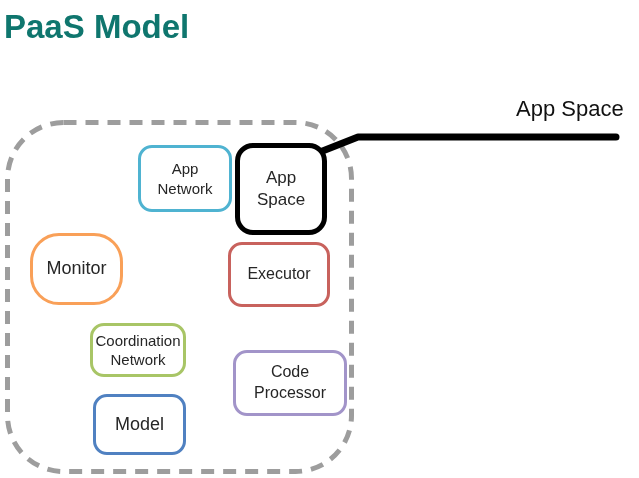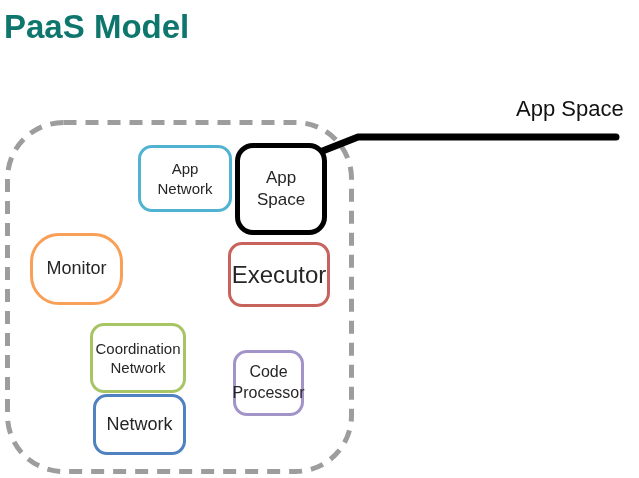--- a/index.html
+++ b/index.html
@@ -51,24 +51,24 @@
     color: #262626;
     font-size: 15px;
     line-height: 1.3;
     padding: 4px;
     z-index: 2;
   }
   .node-app-network        { left: 138px; top: 145px; width: 94px;  height: 67px; }
   .node-app-space          { left: 235px; top: 143px; width: 92px;  height: 92px;
                              border-width: 5px; border-radius: 18px; font-size: 17px; }
   .node-monitor            { left: 30px;  top: 233px; width: 93px;  height: 72px; font-size: 18px; }
-  .node-executor           { left: 228px; top: 242px; width: 102px; height: 65px; font-size: 24px; align-items: center; }
-  .node-coordination-network { left: 90px; top: 323px; width: 96px; height: 70px; align-items: center; }
+  .node-executor           { left: 228px; top: 242px; width: 102px; height: 65px; font-size: 16px; align-items: center; }
+  .node-coordination-network { left: 90px; top: 323px; width: 96px; height: 54px; align-items: center; }
   .node-engine             { left: 93px;  top: 394px; width: 93px;  height: 61px; font-size: 18px; }
-  .node-code-processor     { left: 233px; top: 350px; width: 71px;  height: 66px; font-size: 16px; }
+  .node-code-processor     { left: 233px; top: 350px; width: 114px;  height: 66px; font-size: 16px; }
 </style>
 </head>
 <body>
 
 <div class="stage">
 
   <div class="title">PaaS Model</div>
 
 
   <div class="zone-label label-appspace">App Space</div>
@@ -92,20 +92,20 @@
 
   <div class="node node-executor" style="border-color: rgb(200, 98, 93);">
     <span>Executor</span>
   </div>
 
   <div class="node node-coordination-network" style="border-color: rgb(168, 197, 102);">
     <span>Coordination Network</span>
   </div>
 
   <div class="node node-engine" style="border-color: rgb(80, 129, 193);">
-    <span>Network</span>
+    <span>Model</span>
   </div>
 
   <div class="node node-code-processor" style="border-color: rgb(162, 148, 201);">
     <span>Code Processor</span>
   </div>
 
 </div>
 
 </body></html>

